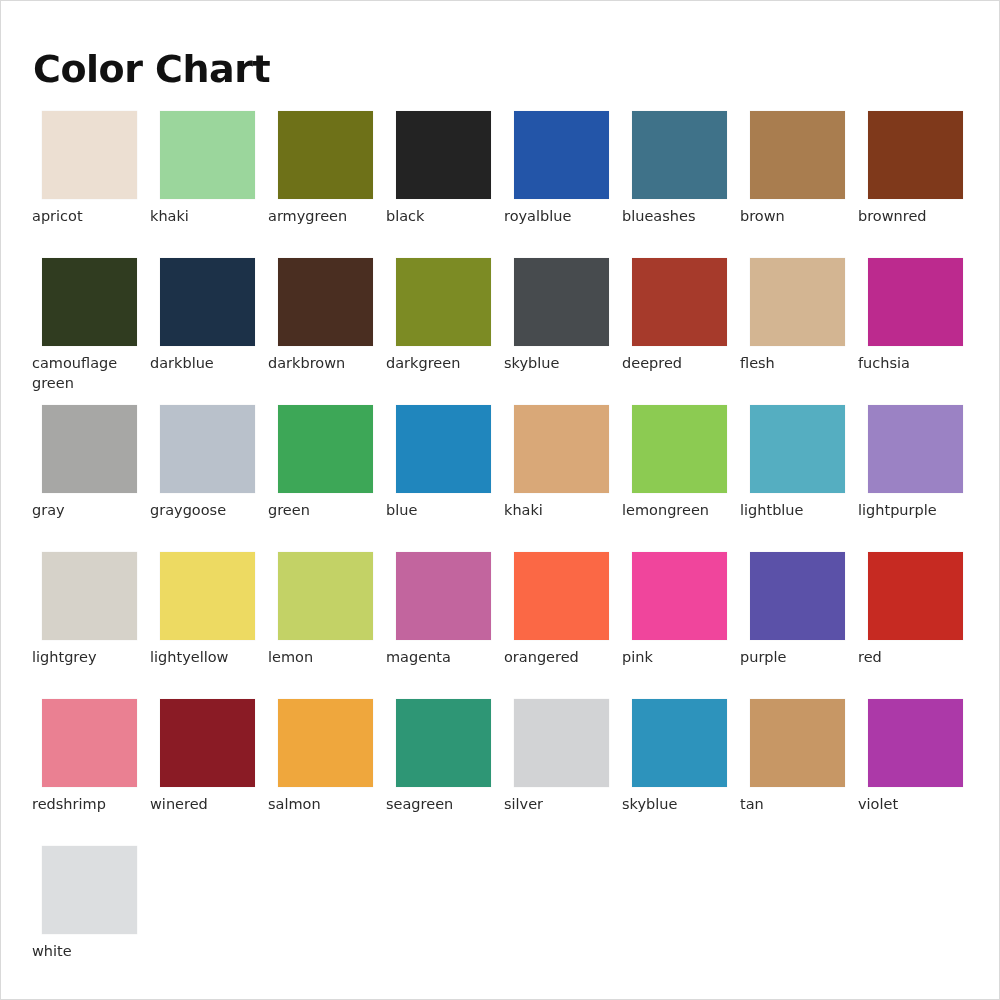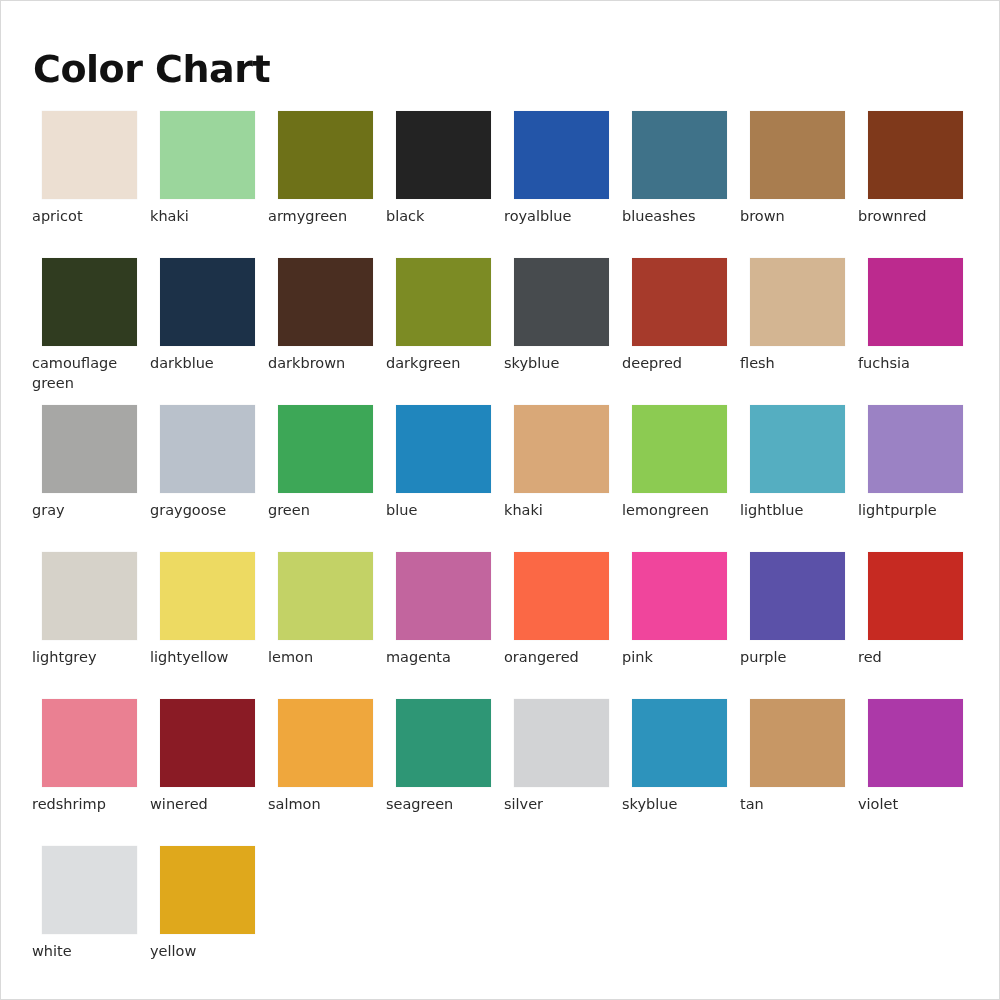--- a/index.html
+++ b/index.html
@@ -236,19 +236,15 @@
         <div class="swatch-label">tan</div>
       </div>
       <div class="swatch-cell">
         <div class="swatch-chip" style="background-color: rgb(172, 57, 168);"></div>
         <div class="swatch-label">violet</div>
       </div>
       <div class="swatch-cell">
         <div class="swatch-chip" style="background-color: rgb(220, 222, 224);"></div>
         <div class="swatch-label">white</div>
       </div>
-      <div class="swatch-cell">
-        <div class="swatch-chip" style="background-color: rgb(223, 168, 28);"></div>
-        <div class="swatch-label">yellow</div>
-      </div>
     </div>
 
 </div>
 
 </body></html>

